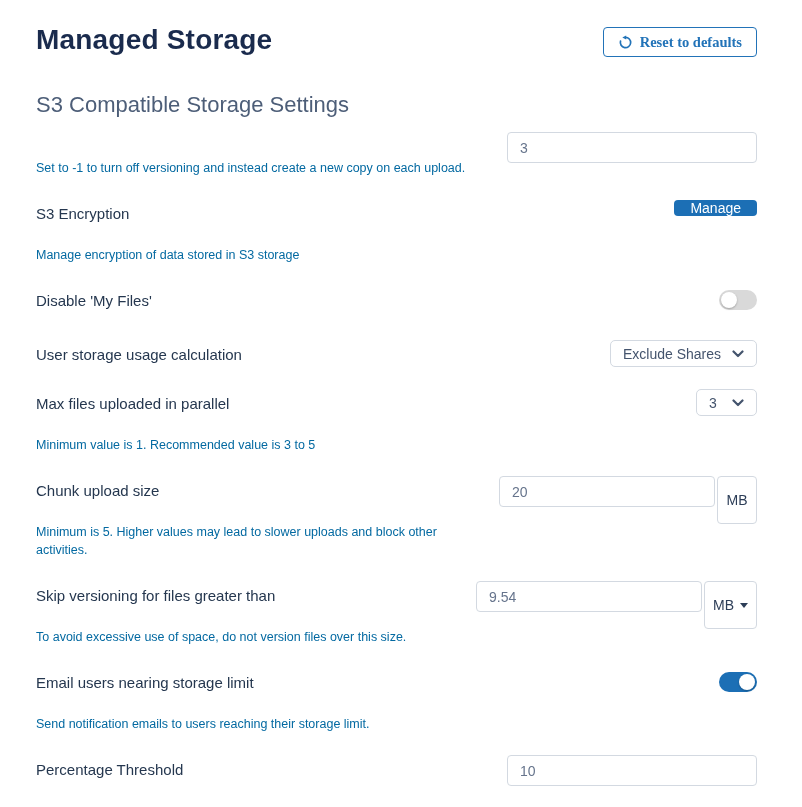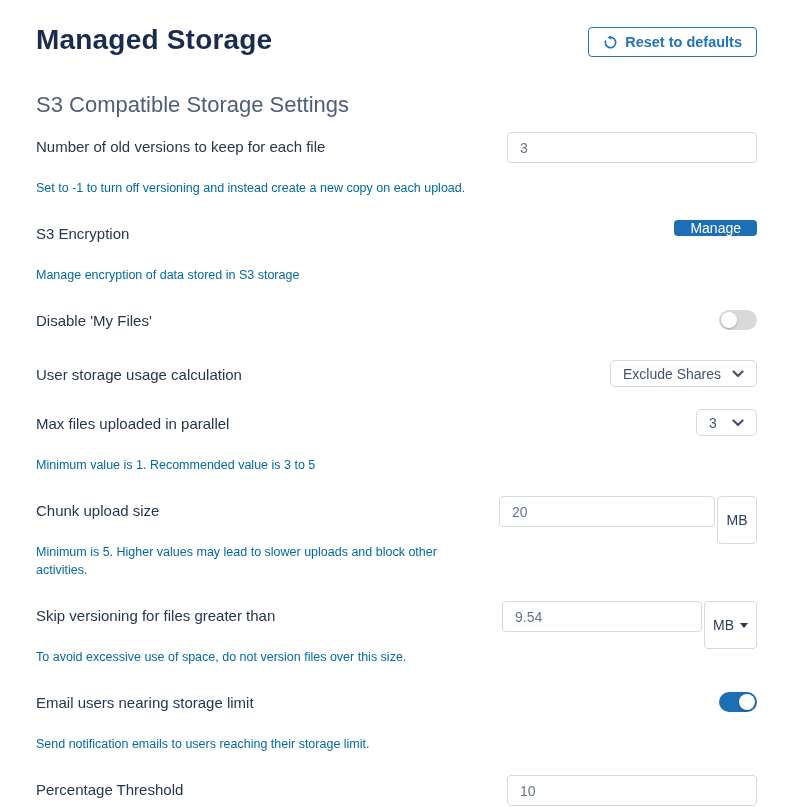--- a/index.html
+++ b/index.html
@@ -11,37 +11,37 @@
     padding: 24px 45px 0 36px;
     color: #2a3950;
   }
   .header { display: flex; align-items: flex-start; justify-content: space-between; margin-bottom: 36px; }
   .page-title { font-size: 28px; line-height: 32px; font-weight: 600; color: #1a2b4d; letter-spacing: 0.2px; }
   .reset-btn {
     display: flex; align-items: center; gap: 7px;
     height: 30px; padding: 0 14px; margin-top: 3px;
     background: #ffffff; border: 1.5px solid #2273b8; border-radius: 4px;
     color: #2273b8; font-size: 14.5px; font-weight: 600;
-    font-family: Liberation Sans, sans-serif; cursor: pointer;
+    font-family: Liberation Serif, serif; cursor: pointer;
   }
   .reset-btn svg { display: block; }
   .section-heading { font-size: 22px; line-height: 24px; font-weight: 400; color: #4d5e78; margin-bottom: 20px; }
   .row { display: flex; align-items: flex-start; margin-bottom: 27px; }
   .row.toggle-row { margin-bottom: 34px; }
   .row-text { flex: 1; min-width: 0; padding-right: 20px; }
   .row-label { font-size: 15px; line-height: 20px; color: #25374f; }
   .row-desc { font-size: 12.5px; line-height: 18px; color: #0369a1; margin-top: 22px; max-width: 470px; white-space: pre-line; }
   .row-control { margin-left: auto; flex-shrink: 0; margin-top: -5px; display: flex; align-items: stretch; gap: 2px; }
   .text-input {
     height: 31px; border: 1px solid #d3d9e1; border-radius: 4px;
     padding: 0 12px; font-size: 14px; color: #66748c; background: #fff;
     font-family: "Liberation Sans", sans-serif; outline: none; width: 250px;
   }
   .text-input.w-narrow { width: 216px; }
-  .text-input.w-skip { width: 200px; }
+  .text-input.w-skip { width: 226px; }
   .unit-box {
     height: 48px; min-width: 40px; padding: 0 8px;
     border: 1px solid #d3d9e1; border-radius: 4px; background: #fff;
     display: flex; align-items: center; justify-content: center; gap: 6px;
     font-size: 14px; color: #2c3d57;
   }
   .caret-down {
     width: 0; height: 0; border-left: 4px solid transparent;
     border-right: 4px solid transparent; border-top: 5px solid #2c3d57;
     margin-top: 1px;
@@ -86,21 +86,20 @@
       </svg>
     </span>
     <span>Reset to defaults</span>
   </button>
 </div>
 
 <h2 class="section-heading">S3 Compatible Storage Settings</h2>
 
 <div class="row">
   <div class="row-text">
-    <div class="row-label">Number of old versions to keep for each file</div>
     <div class="row-desc">Set to -1 to turn off versioning and instead create a new copy on each upload.</div>
   </div>
   <div class="row-control">
     <input type="text" class="text-input" value="3" style="">
   </div>
 </div>
 
 <div class="row">
   <div class="row-text">
     <div class="row-label">S3 Encryption</div>

